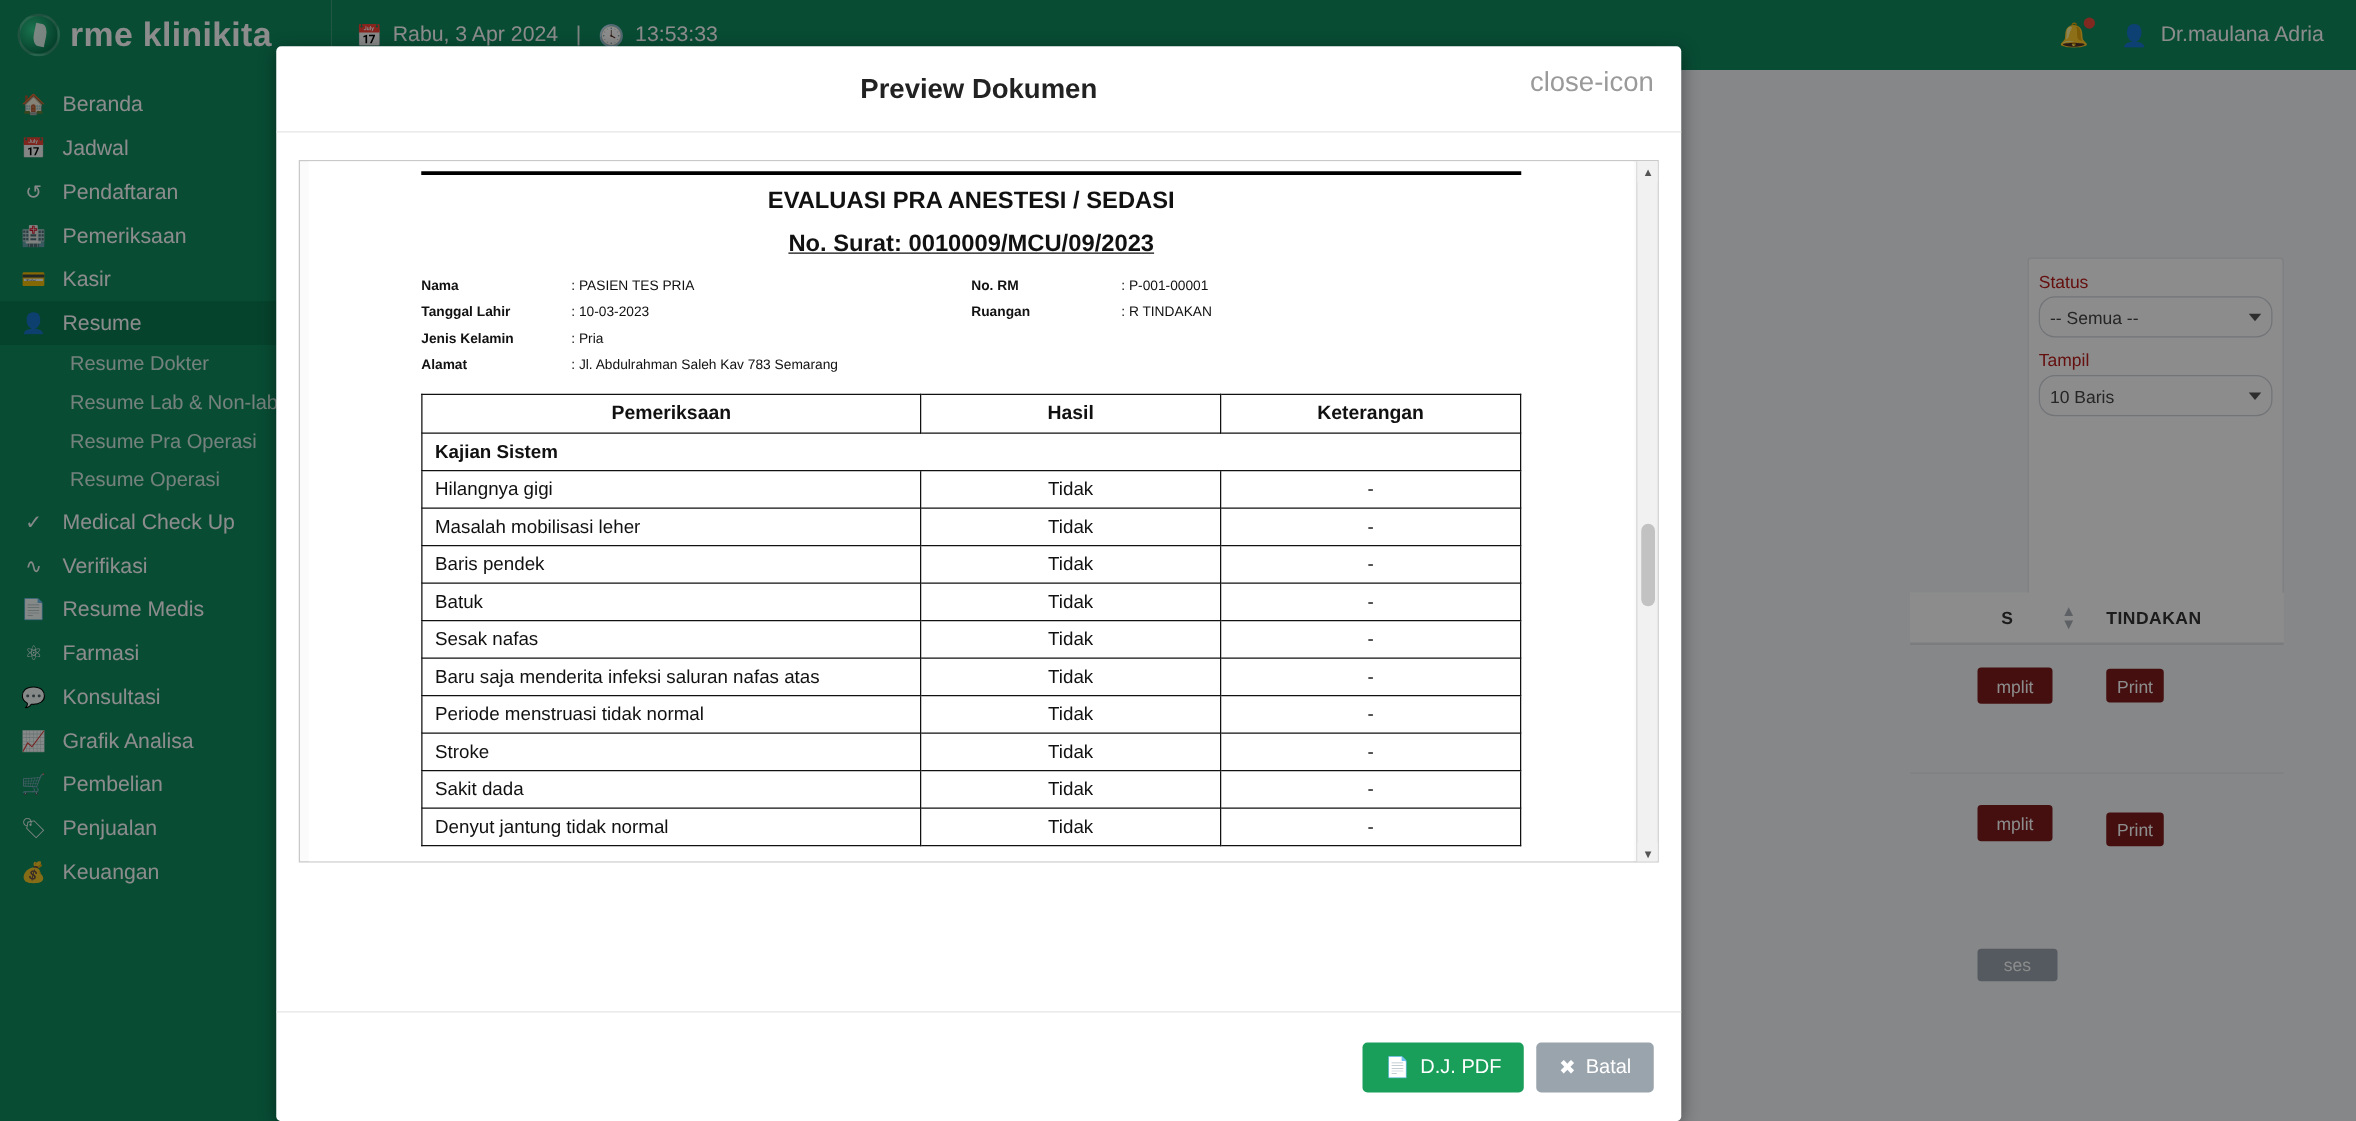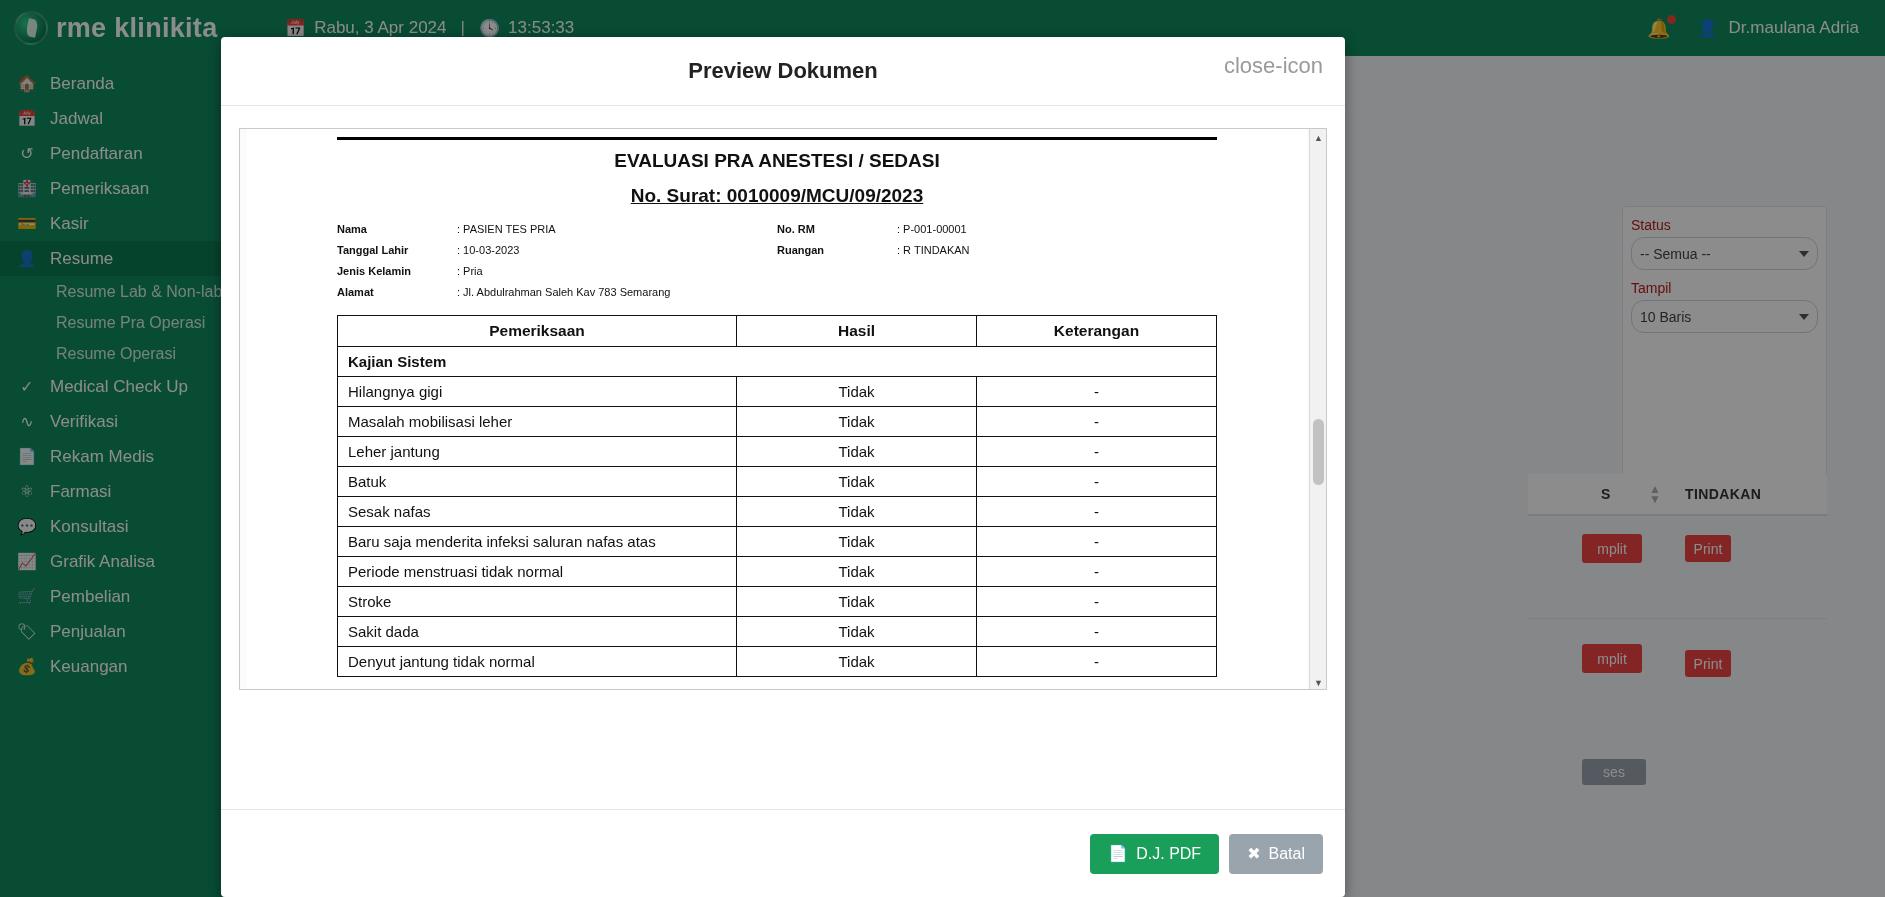--- a/index.html
+++ b/index.html
@@ -102,21 +102,21 @@
   .table-head-bg {
     position: absolute; left: 1263px; top: 418px; width: 299px; height: 42px;
     background: #ffffff; border-bottom: 2px solid #dee2e6;
   }
   .th { position: absolute; font-size: 14px; color: #333; font-weight: 700; letter-spacing: .4px; }
   .sortc { position: absolute; color: #aab1b8; font-size: 12px; line-height: 10px; }
   .btn {
     position: absolute; border-radius: 3px; font-size: 14px; color: #fff;
     display: flex; align-items: center; justify-content: center; cursor: pointer;
   }
-  .btn-blue { background: #ef4444; }
+  .btn-blue { background: #7f1d1d; }
   .btn-grey { background: #9aa4ad; }
   .row-sep { position: absolute; left: 1263px; width: 299px; height: 1px; background: #e6e8eb; }
 
   
   .modal-backdrop {
     position: absolute; inset: 0; background: rgba(0,0,0,0.45);
   }
   .modal {
     position: absolute; left: 221px; top: 37px;
     width: 1124px; height: 860px;
@@ -236,39 +236,42 @@
       </div>
       <div class="nav-item">
         <span class="nav-icon">💳</span>
         <span>Kasir</span>
       </div>
       <div class="nav-item active">
         <span class="nav-icon">👤</span>
         <span>Resume</span>
       </div>
       <div class="nav-sub">
+        <span>Resume Dokter</span>
+      </div>
+      <div class="nav-sub">
         <span>Resume Lab &amp; Non-lab</span>
       </div>
       <div class="nav-sub">
         <span>Resume Pra Operasi</span>
       </div>
       <div class="nav-sub">
         <span>Resume Operasi</span>
       </div>
       <div class="nav-item">
         <span class="nav-icon">✓</span>
         <span>Medical Check Up</span>
       </div>
       <div class="nav-item">
         <span class="nav-icon">∿</span>
         <span>Verifikasi</span>
       </div>
       <div class="nav-item">
         <span class="nav-icon">📄</span>
-        <span>Rekam Medis</span>
+        <span>Resume Medis</span>
       </div>
       <div class="nav-item">
         <span class="nav-icon">⚛</span>
         <span>Farmasi</span>
       </div>
       <div class="nav-item">
         <span class="nav-icon">💬</span>
         <span>Konsultasi</span>
       </div>
       <div class="nav-item">
@@ -404,21 +407,21 @@
                   <td>Hilangnya gigi</td>
                   <td class="col-b">Tidak</td>
                   <td class="col-c">-</td>
                 </tr>
                 <tr>
                   <td>Masalah mobilisasi leher</td>
                   <td class="col-b">Tidak</td>
                   <td class="col-c">-</td>
                 </tr>
                 <tr>
-                  <td>Leher jantung</td>
+                  <td>Baris pendek</td>
                   <td class="col-b">Tidak</td>
                   <td class="col-c">-</td>
                 </tr>
                 <tr>
                   <td>Batuk</td>
                   <td class="col-b">Tidak</td>
                   <td class="col-c">-</td>
                 </tr>
                 <tr>
                   <td>Sesak nafas</td>

